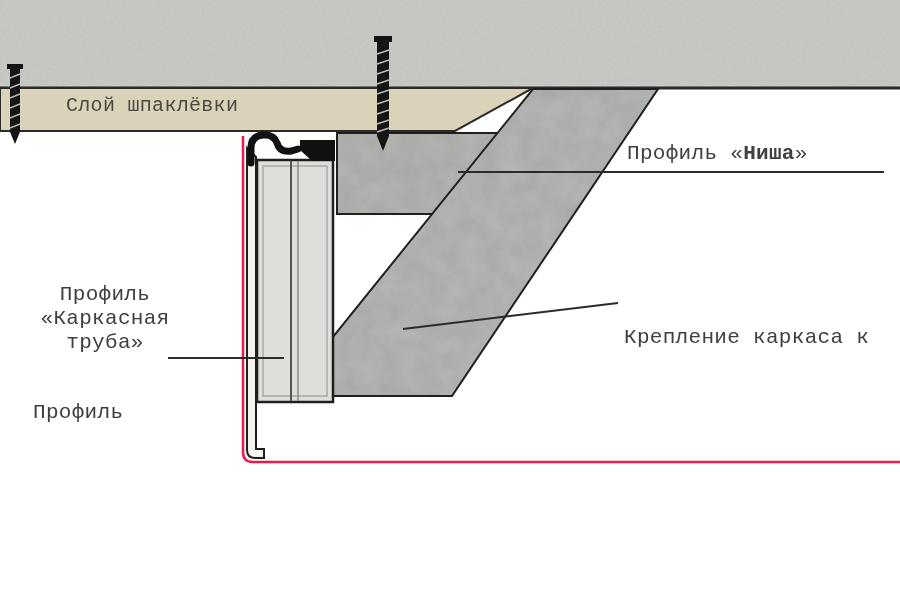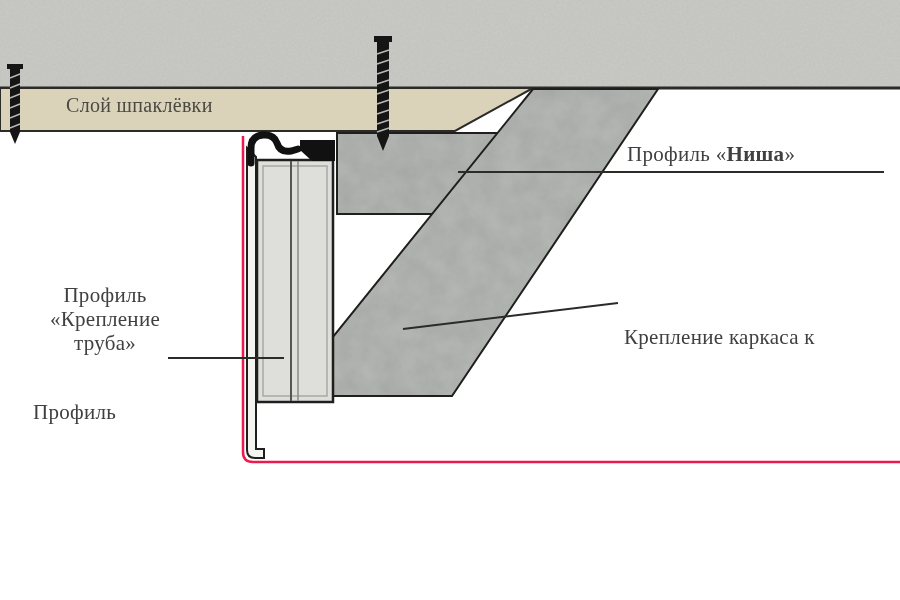--- a/index.html
+++ b/index.html
@@ -1,21 +1,21 @@
 <!DOCTYPE html>
 <html><head>
 <meta charset="utf-8">
 <style>
   html,body{margin:0;padding:0;background:#ffffff;}
   .stage{
     position:relative;
     width:900px;height:600px;
     background:#ffffff;
     overflow:hidden;
-    font-family:Liberation Serif, serif;
+    font-family:Liberation Mono, monospace;
     color:#3a3a3a;
   }
   .stage svg{position:absolute;left:0;top:0;}
   .label{
     position:absolute;
     font-size:21px;
     color:#404040;
     letter-spacing:0.3px;
     white-space:nowrap;
   }
@@ -140,21 +140,21 @@
   <div class="label label-nisha">
     <span>Профиль «</span><span class="strong">Ниша</span><span>»</span>
   </div>
 
   <div class="label label-bracing">
     <span class="lbl-line">Крепление каркаса к</span>
   </div>
 
   <div class="label label-frame">
     <span class="lbl-line">Профиль</span>
-    <span class="lbl-line">«Крепление</span>
+    <span class="lbl-line">«Каркасная</span>
     <span class="lbl-line">труба»</span>
   </div>
 
   <div class="label label-bumper">
     <span class="lbl-line">Профиль</span>
   </div>
 
 </div>
 
 </body></html>

